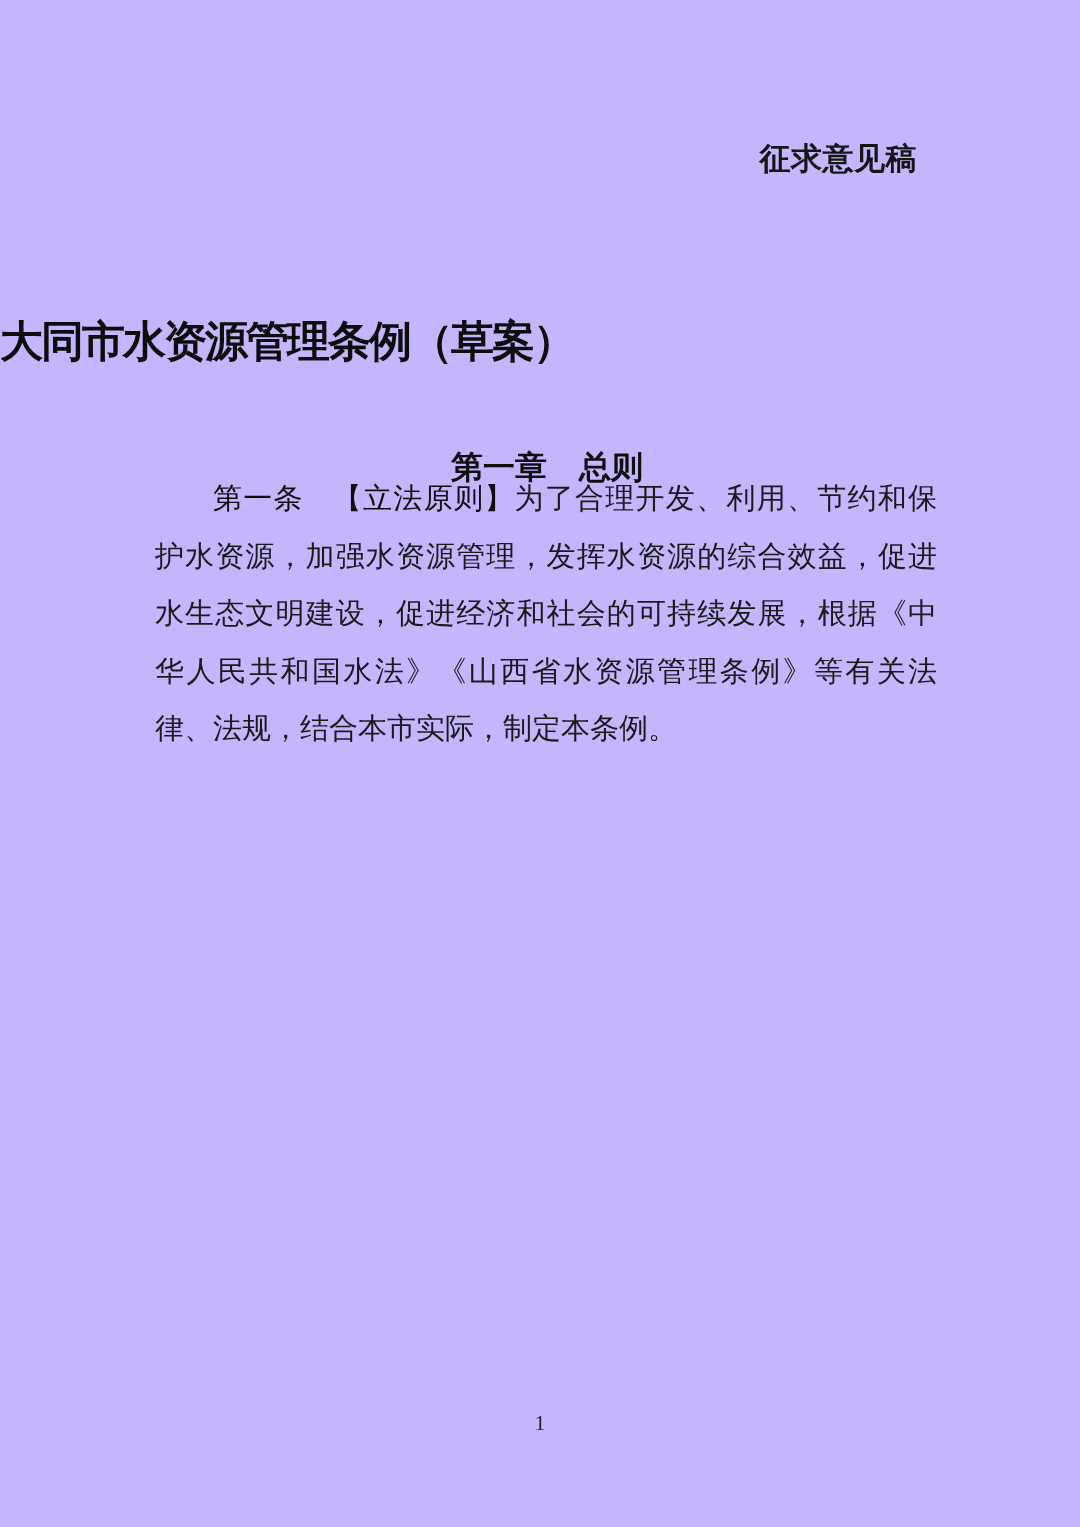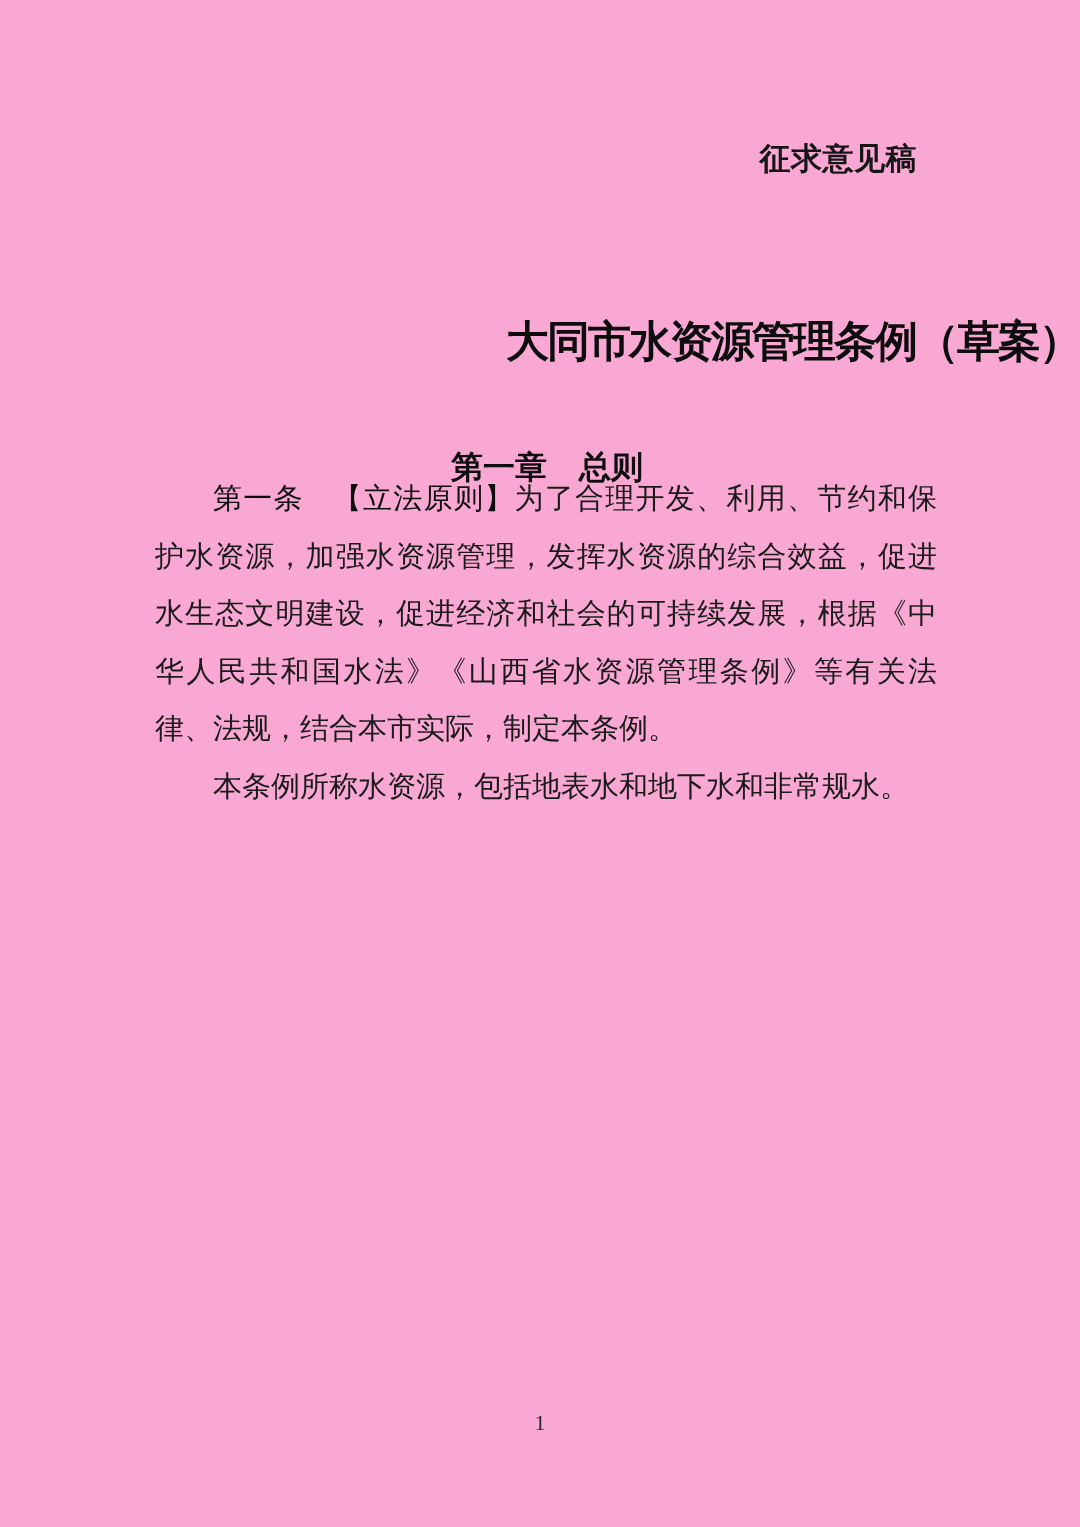--- a/index.html
+++ b/index.html
@@ -1,40 +1,40 @@
 <!DOCTYPE html>
 <html lang="zh"><head>
 <meta charset="utf-8">
 <style>
   html, body { margin: 0; padding: 0; background: #ffffff; }
   .page {
     position: relative;
     width: 1080px;
     height: 1527px;
-    background: #f9a8d4;
+    background: #c4b5fd;
     color: #161616;
     overflow: hidden;
     font-family: "Liberation Serif", serif;
   }
   .review-note {
     position: absolute;
     top: 138px;
     right: 163px;
     font-size: 31px;
     letter-spacing: 0.5px;
     font-family: "Liberation Sans", sans-serif;
     font-weight: 600;
     color: #161616;
   }
   .doc-title {
     position: absolute;
     top: 284px;
     left: 0;
     right: 0;
-    text-align: right;
+    text-align: left;
     font-size: 43px;
     font-weight: bold;
     letter-spacing: -2px;
     font-family: "Liberation Serif", serif;
     color: #0d0d0d;
   }
   .chapter-heading {
     position: absolute;
     top: 419px;
     left: 0;
@@ -92,23 +92,20 @@
 
   <h2 class="chapter-heading">第一章　总则</h2>
 
   <div class="body-block">
 
     <p class="para">
       <span class="article-num">第一条</span><span class="article-tag">【立法原则】</span><span class="article-text">为了合理开发、利用、节约和保护水资源，加强水资源管理，发挥水资源的综合效益，促进水生态文明建设，促进经济和社会的可持续发展，根据《中华人民共和国水法》《山西省水资源管理条例》等有关法律、法规，结合本市实际，制定本条例。</span>
     </p>
 
 
-    <p class="para">
-      <span class="article-num"></span><span class="article-tag"></span><span class="article-text">本条例所称水资源，包括地表水和地下水和非常规水。</span>
-    </p>
 
 
 
   </div>
 
   <div class="page-number">1</div>
 
 </div>
 
 </body></html>

